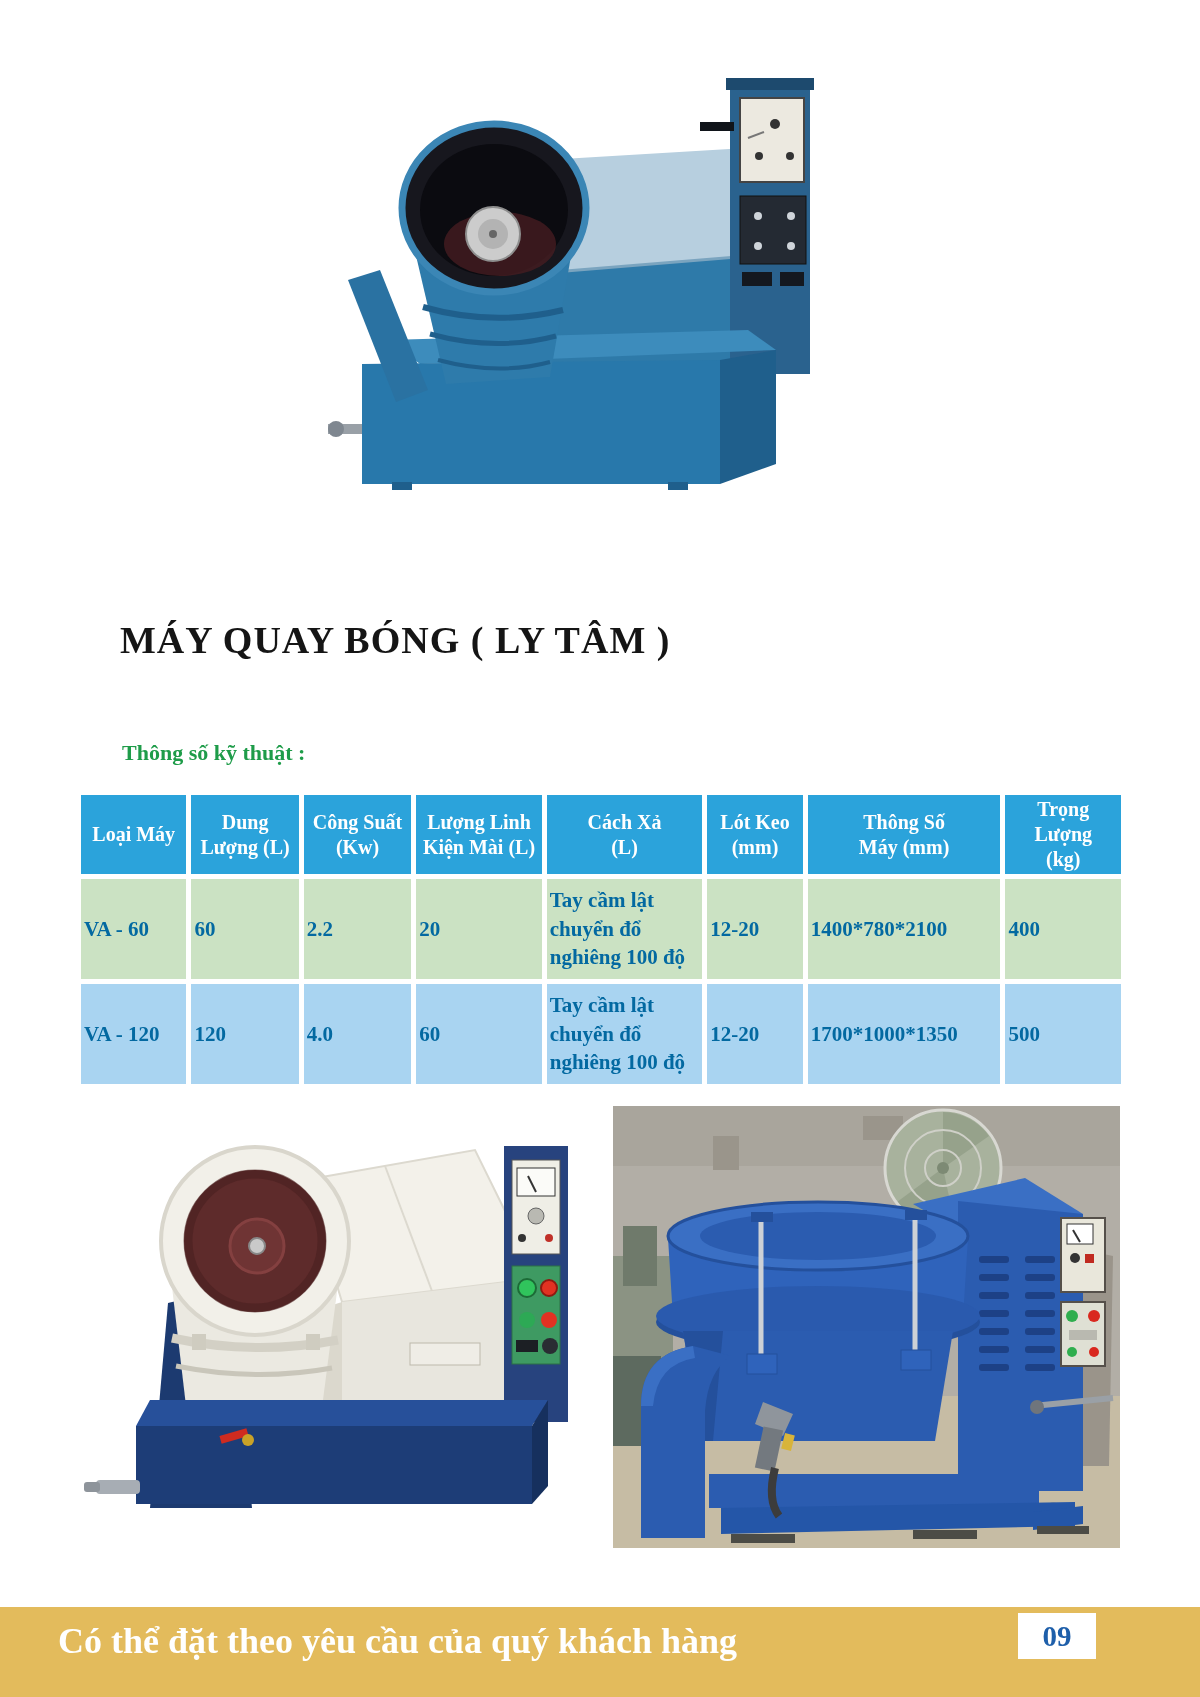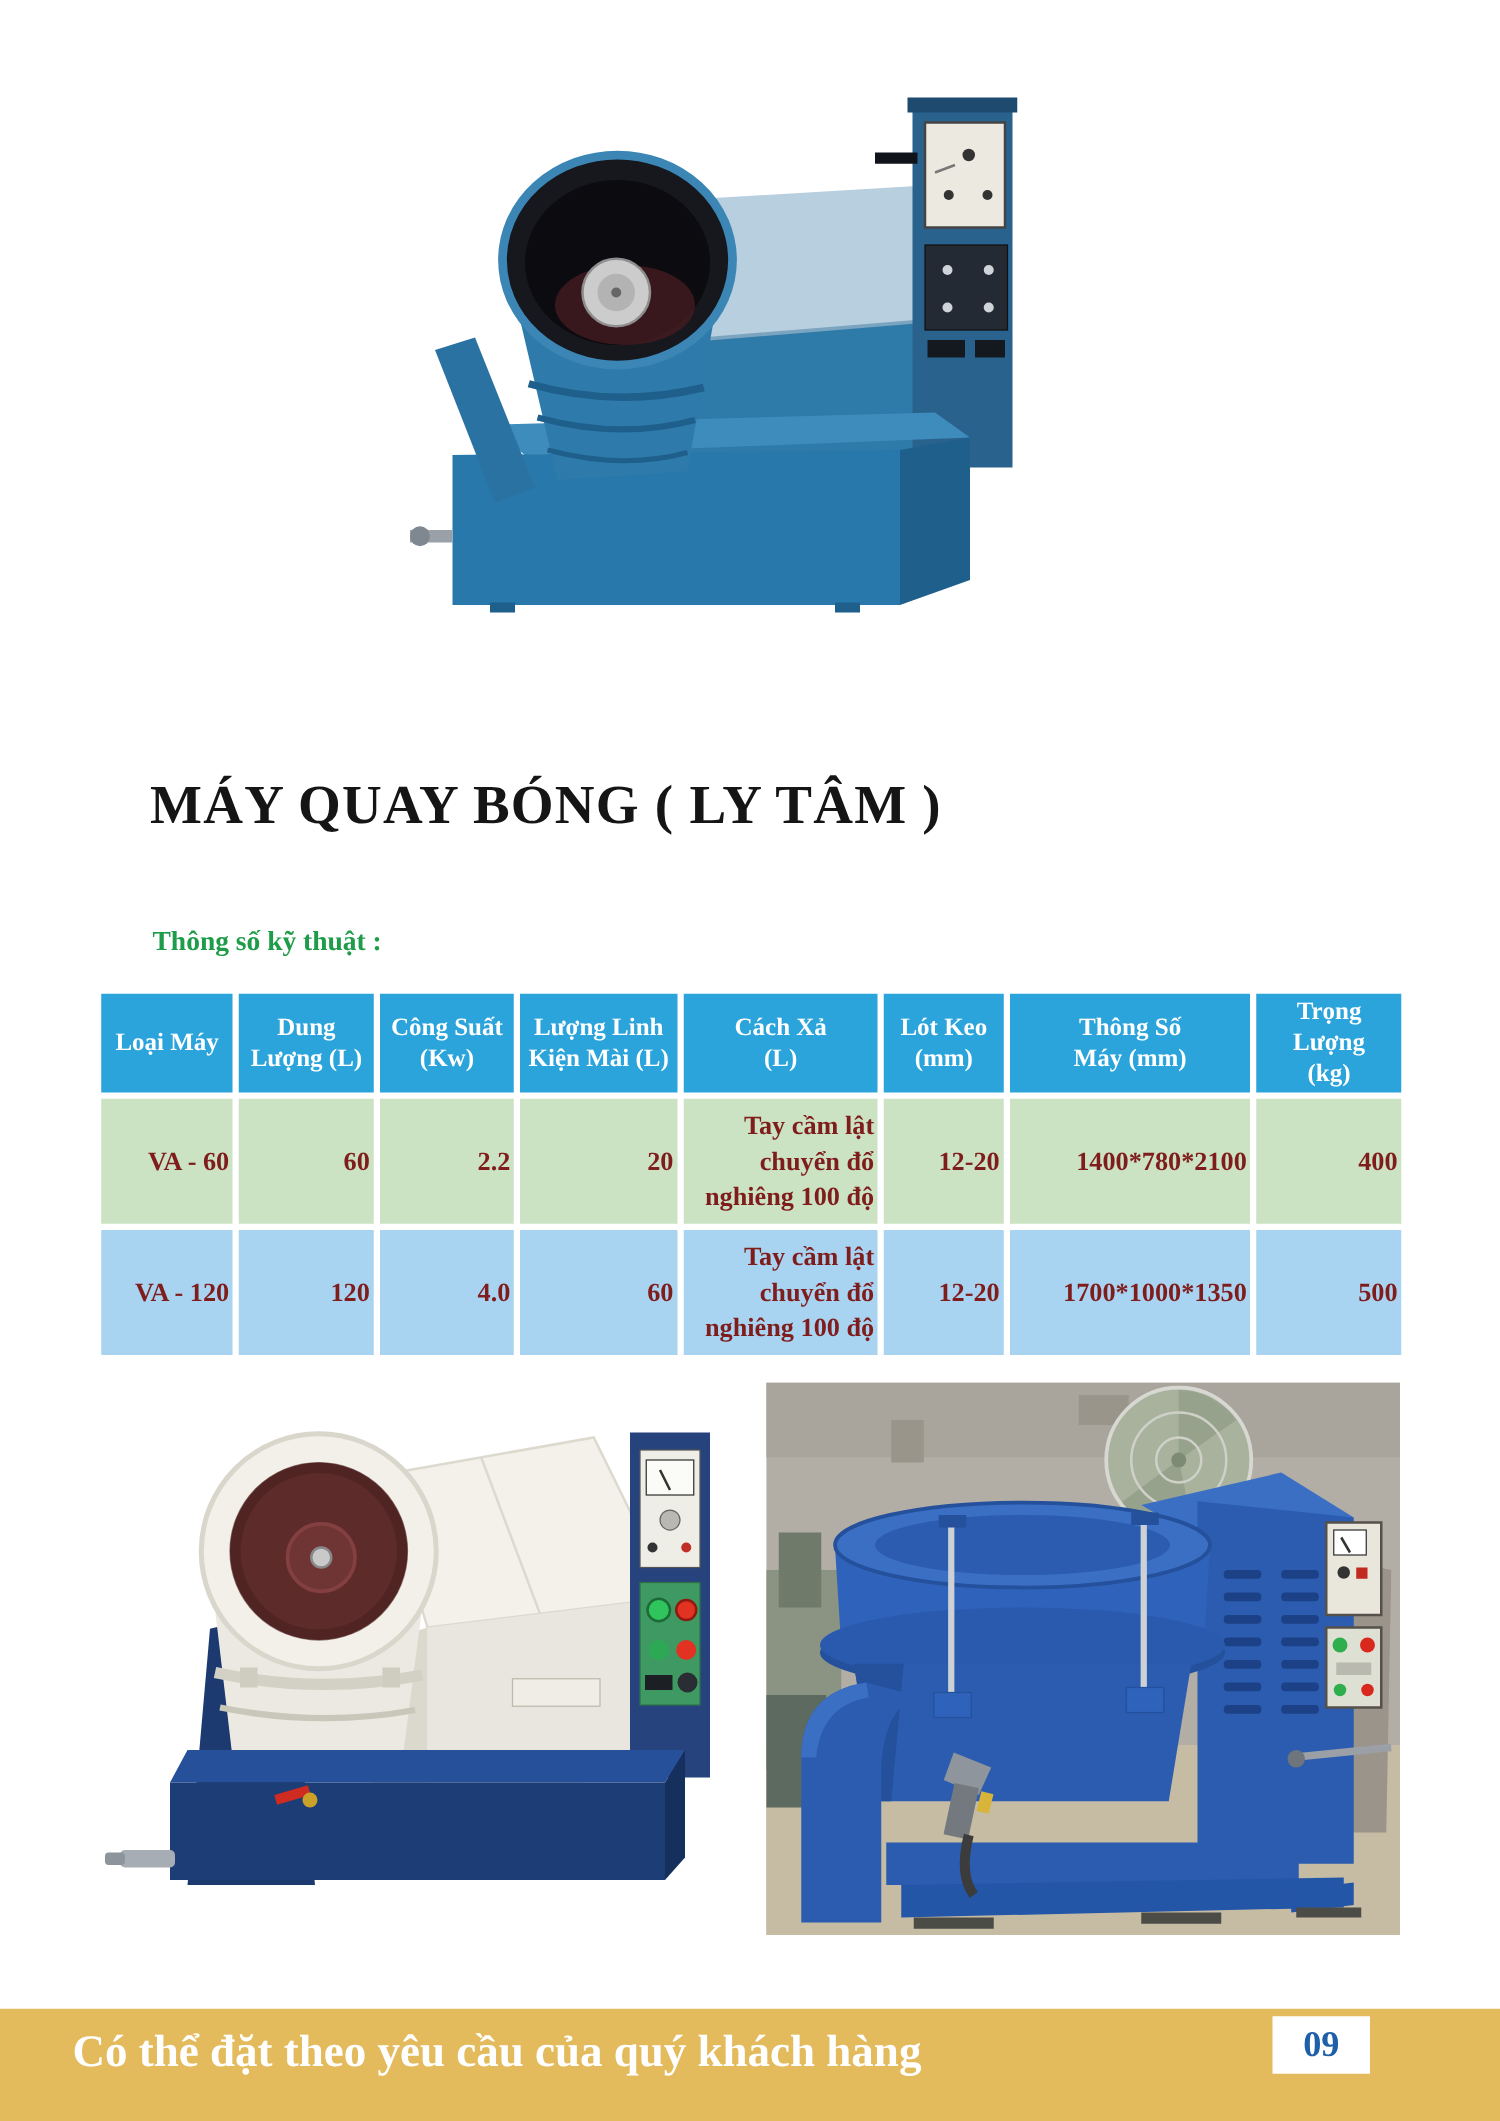--- a/index.html
+++ b/index.html
@@ -8,41 +8,41 @@
     position:relative; width:1200px; height:1697px; margin:0 auto;
     background:#ffffff; overflow:hidden;
     font-family:"Liberation Serif","DejaVu Serif",serif;
   }
   .illus-top { position:absolute; left:328px; top:72px; width:486px; height:420px; }
   .photo-left { position:absolute; left:80px; top:1088px; width:490px; height:422px; }
   .photo-right { position:absolute; left:613px; top:1106px; width:507px; height:442px; }
 
   .title {
     position:absolute; left:120px; top:618px;
-    font-size:44px; font-weight:bold; color:#151515; letter-spacing:1px;
+    font-size:38px; font-weight:bold; color:#151515; letter-spacing:1px;
     white-space:nowrap;
   }
   .section-heading {
     position:absolute; left:122px; top:740px;
     font-size:22px; font-weight:bold; color:#1e9c49;
   }
 
   table.specs {
     position:absolute; left:76px; top:790px;
     border-collapse:separate; border-spacing:5px;
     table-layout:fixed; width:1050px;
   }
   table.specs th {
     background:#2ba3db; color:#ffffff;
     font-size:20px; font-weight:bold; text-align:center; vertical-align:middle;
     height:70px; line-height:1.25; white-space:pre-line; padding:2px 3px;
   }
   table.specs td {
-    font-size:21px; font-weight:bold; color:#7f1d1d;
-    text-align:right; vertical-align:middle; height:100px;
+    font-size:21px; font-weight:bold; color:#0369a1;
+    text-align:left; vertical-align:middle; height:100px;
     white-space:pre-line; padding:2px 3px;
   }
   tr.row-green td { background:#cbe2c3; }
   tr.row-blue td { background:#a9d4f1; }
   td.small-note { font-size:16px; line-height:1.35; }
 
   .footer {
     position:absolute; left:0; top:1607px; width:1200px; height:90px;
     background:#e3bb5c;
   }

